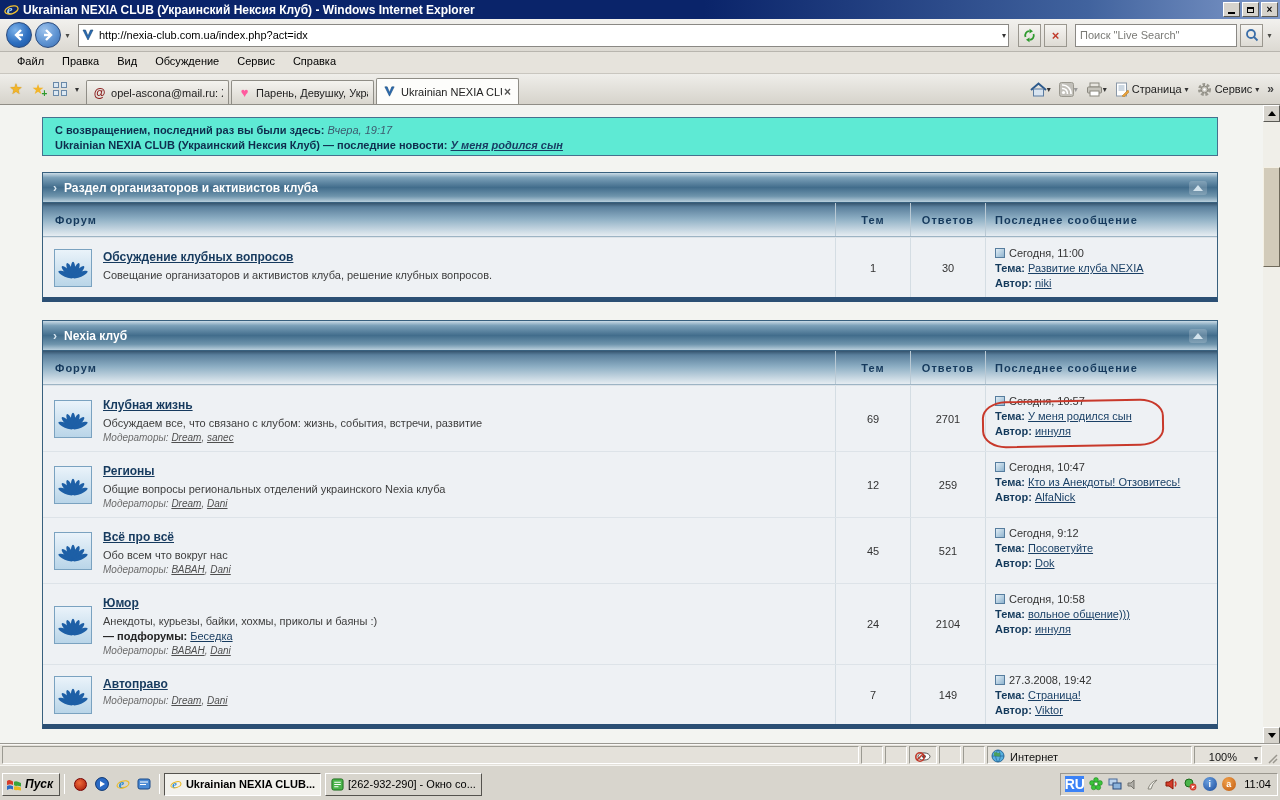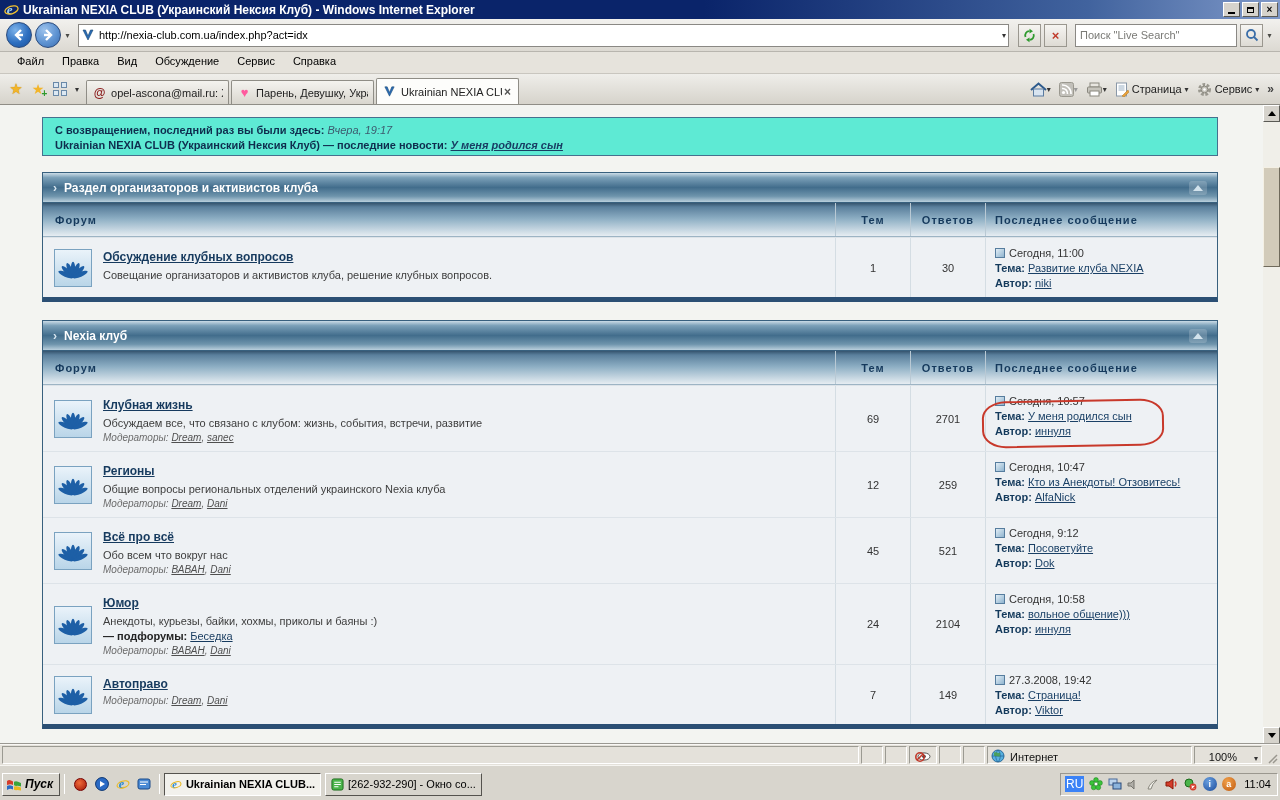--- a/index.html
+++ b/index.html
@@ -126,21 +126,21 @@
   .startbtn { height:23px; background:#d8d5cd; border:1px solid; border-color:#fff #55534e #55534e #fff;
     display:flex; align-items:center; padding:0 6px 0 3px; font-weight:bold; font-size:12px; font-style:italic; gap:3px; flex:none; }
   .tsep { width:1px; height:20px; background:#9a978f; border-right:1px solid #fff; margin:0 4px; flex:none; }
   .qlicons { display:flex; align-items:center; gap:6px; padding:0 4px; flex:none; }
   .taskbtn { height:23px; width:157px; background:#d8d5cd; border:1px solid; border-color:#fff #55534e #55534e #fff;
     display:flex; align-items:center; gap:4px; padding:0 5px; font-size:11px; margin-right:4px; white-space:nowrap; overflow:hidden; flex:none; }
   .taskbtn.active { background:#f2f1ec; border-color:#55534e #fff #fff #55534e; font-weight:bold; }
   .tray { margin-left:auto; height:23px; border:1px solid; border-color:#9a978f #fff #fff #9a978f;
     display:flex; align-items:center; padding:0 6px 0 4px; gap:4px; flex:none; }
   .trayic { width:15px; height:15px; display:flex; align-items:center; justify-content:center; flex:none; }
-  .langind { width:19px; height:16px; background:#3b82f6; color:#fff; font-size:12px; font-weight:normal;
+  .langind { width:19px; height:16px; background:#3b82f6; color:#fff; font-size:14px; font-weight:bold;
     display:flex; align-items:center; justify-content:center; }
   .clock { font-size:11px; color:#000; margin-left:4px; }
 
   .circlebadge { width:14px; height:14px; border-radius:50%; color:#fff; font-size:9px; font-weight:bold;
     display:flex; align-items:center; justify-content:center; }
 </style>
 </head>
 <body>
 
 <div class="titlebar">

